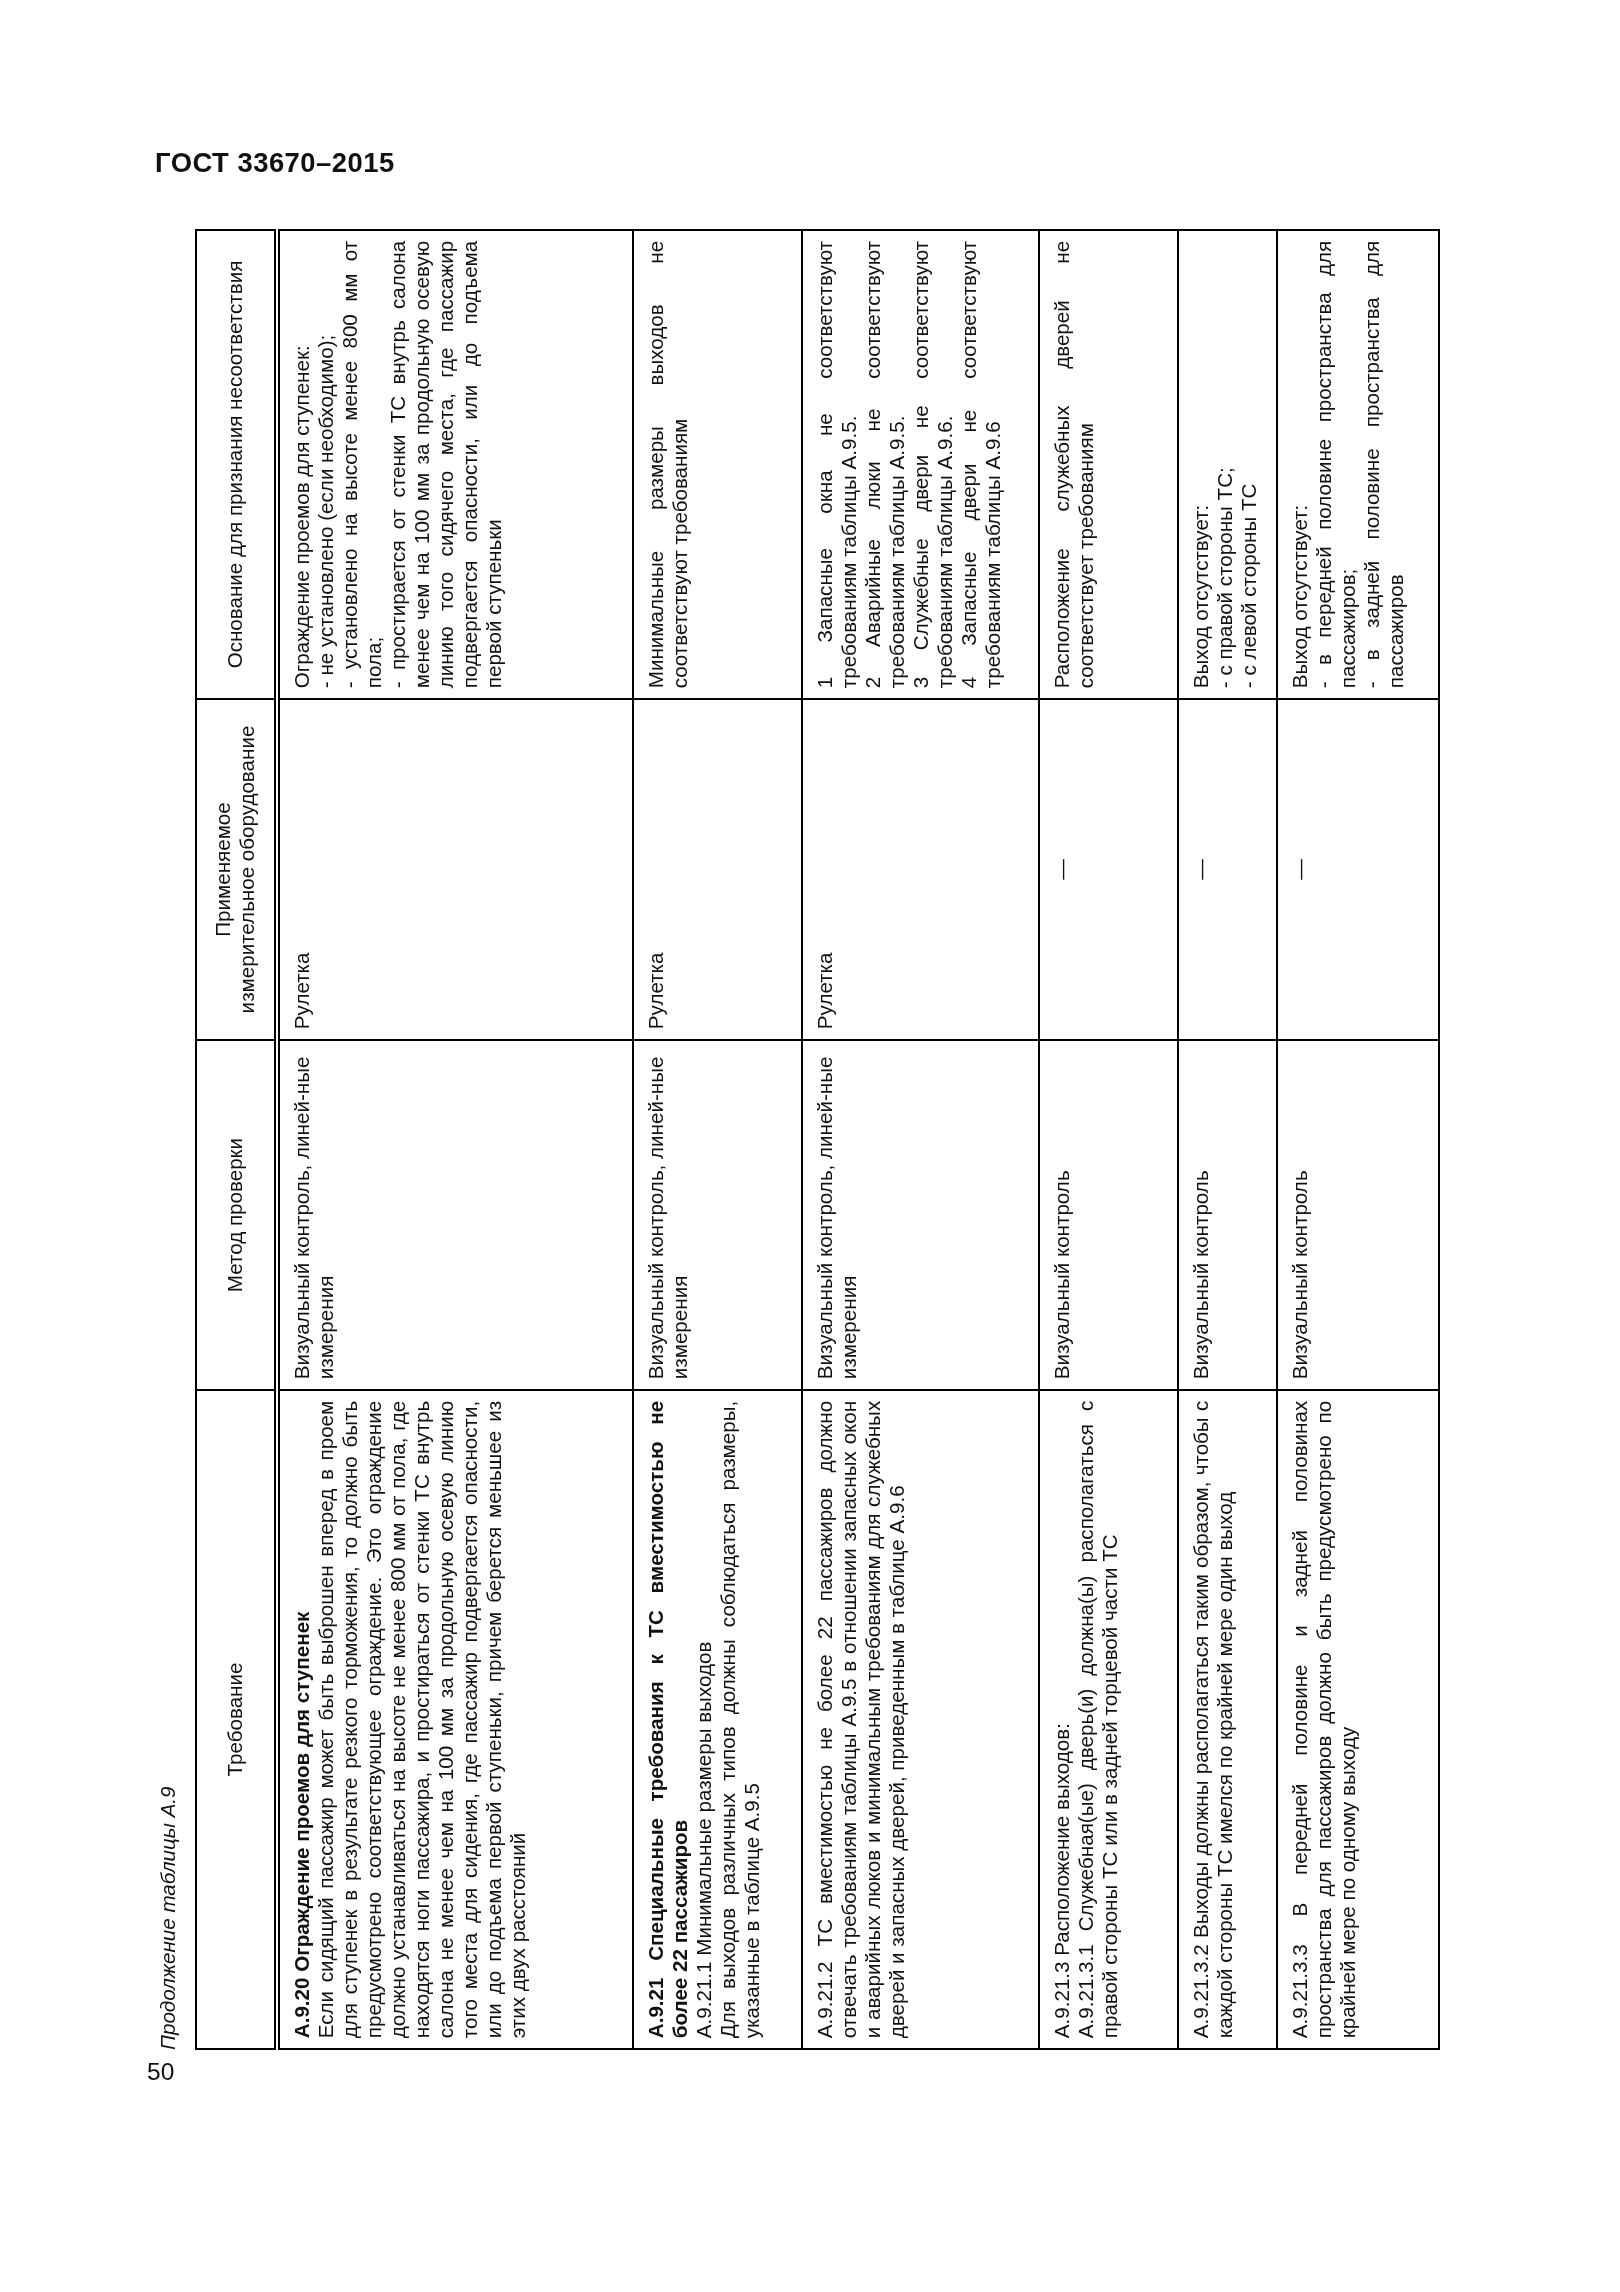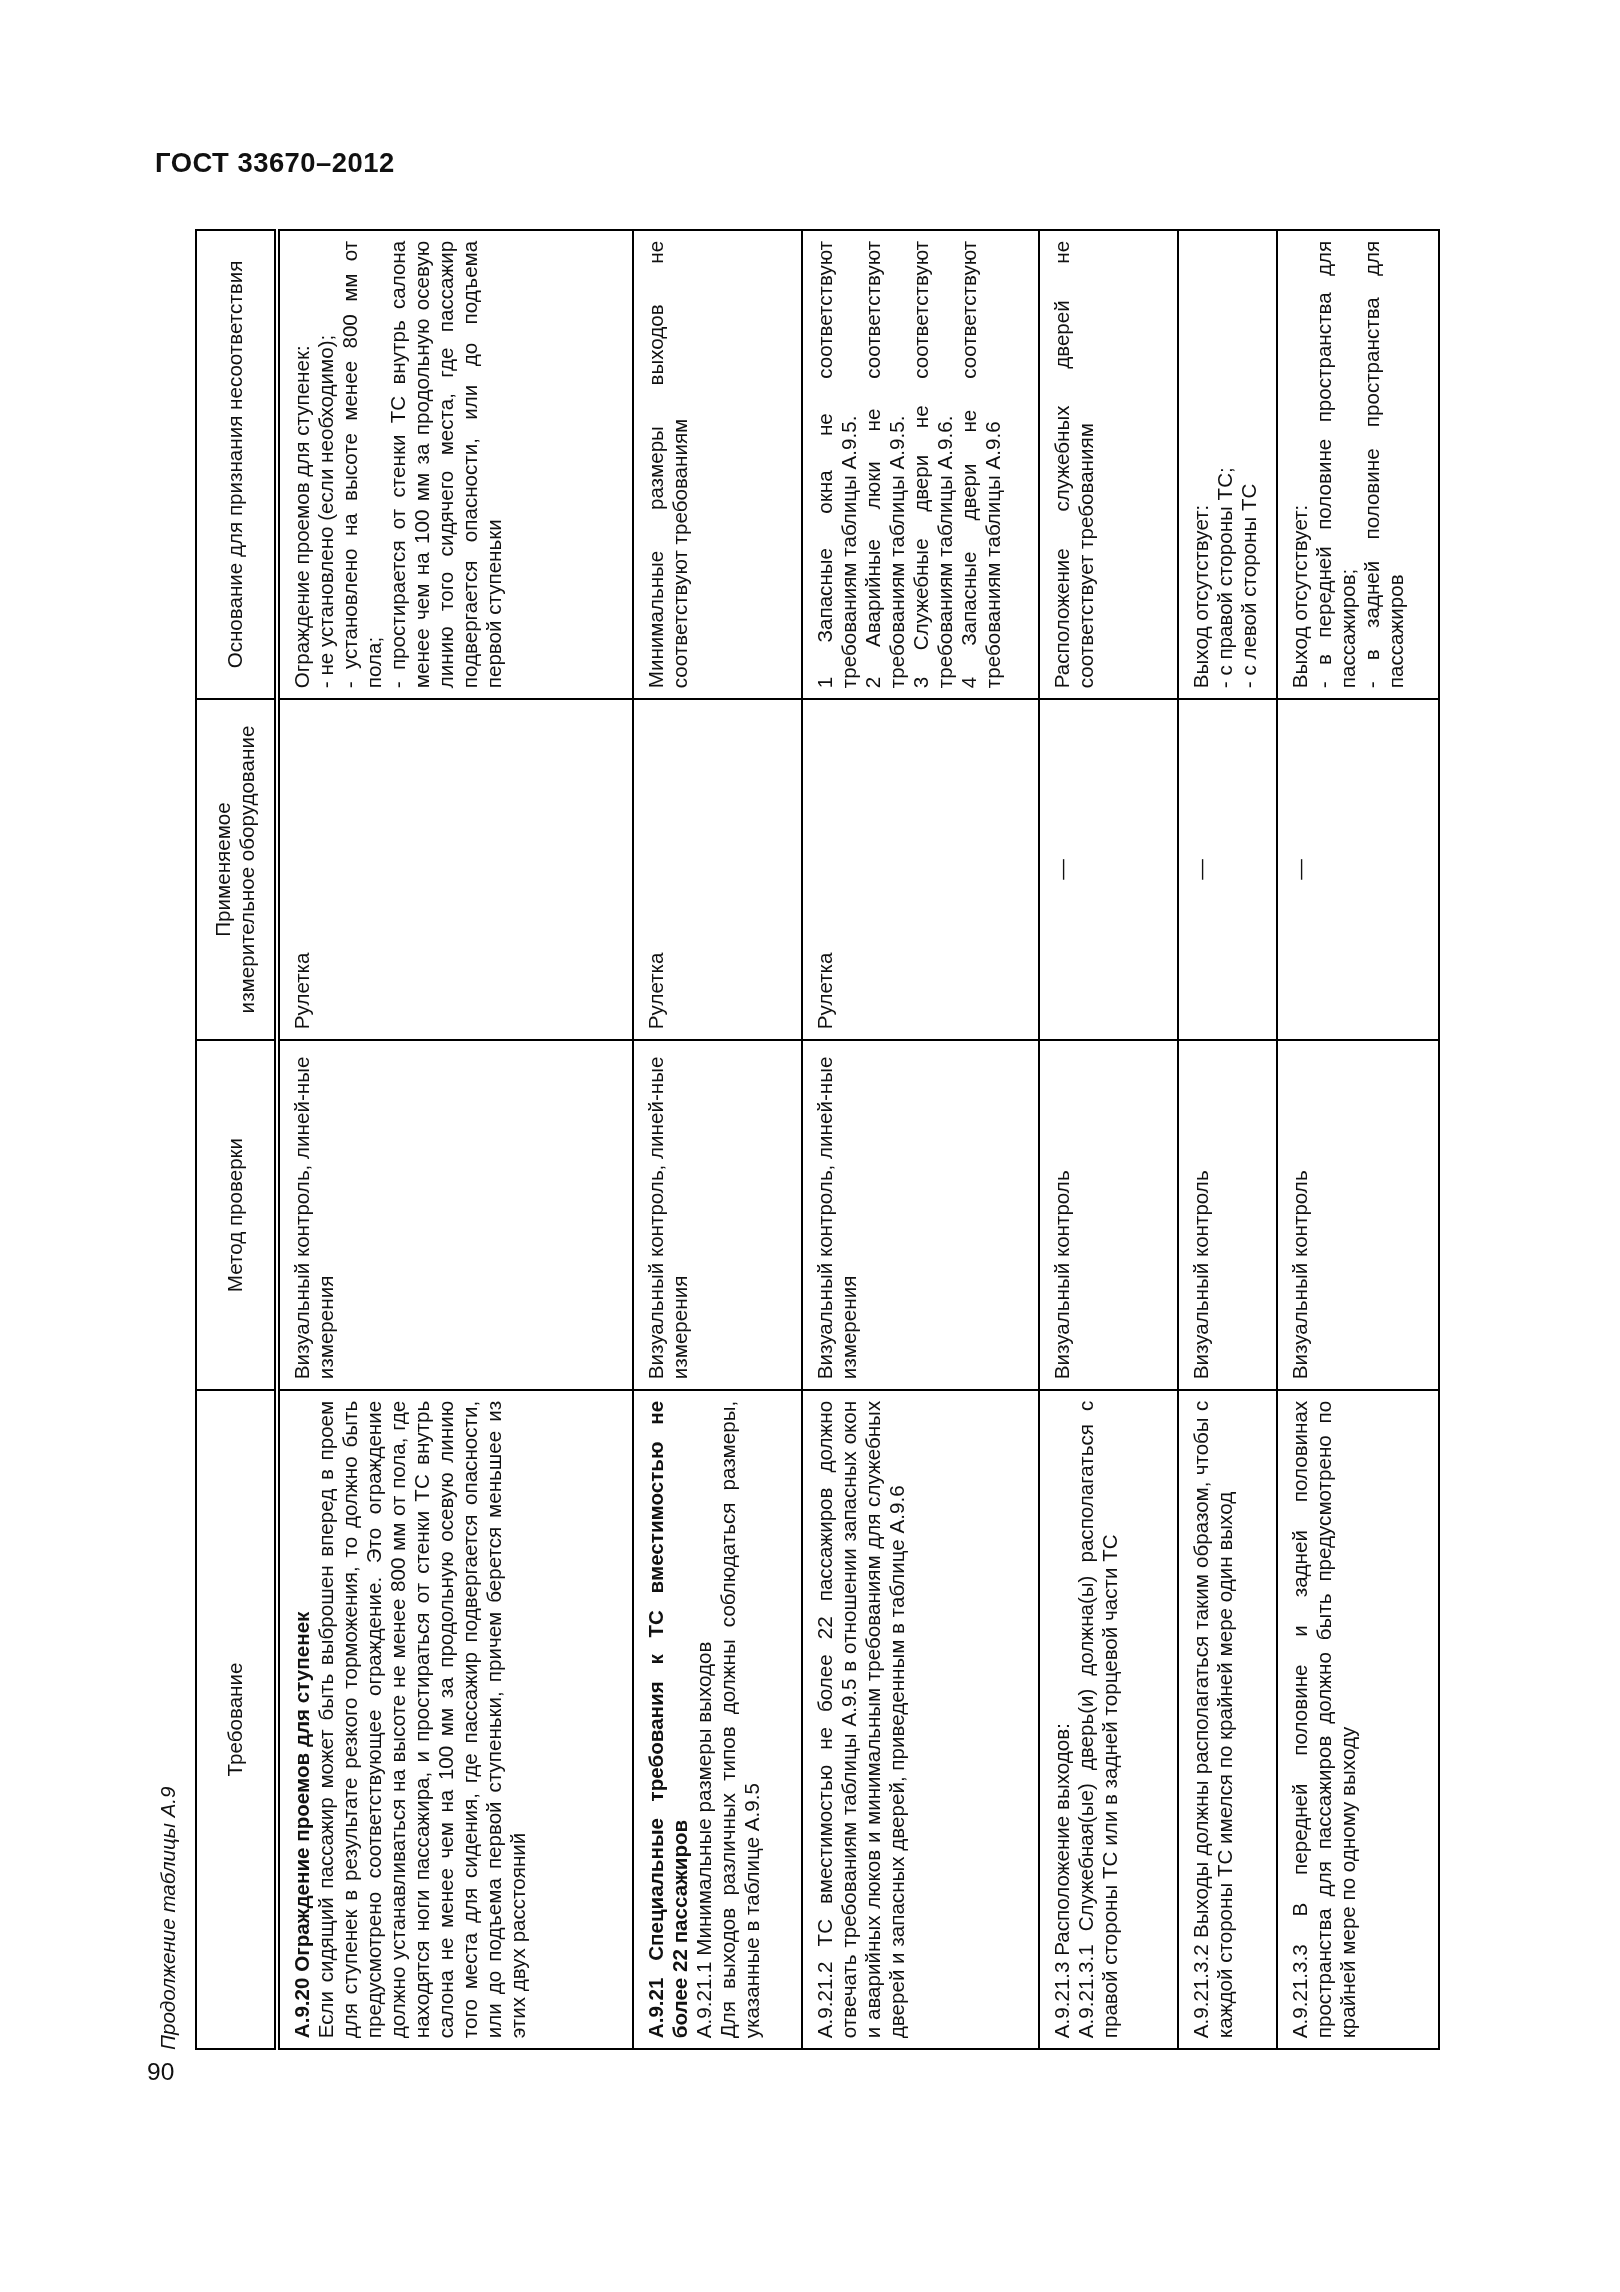--- a/index.html
+++ b/index.html
@@ -50,21 +50,21 @@
   td .blk{text-align:justify;margin:0 0 0 0;}
   td .blk.bold{font-weight:bold;}
   td .line{text-align:justify;}
   td.c-metod{text-align:left;}
   td.c-equip{text-align:left;}
   td.c-equip.dash{text-align:center;}
 </style>
 </head>
 <body>
 
-<div class="doc-header">ГОСТ 33670–2012</div>
+<div class="doc-header">ГОСТ 33670–2015</div>
 
 <div class="rotated">
   <div class="table-caption">Продолжение таблицы А.9</div>
   <table class="gost">
     <colgroup>
       <col style="width:659px">
       <col style="width:350px">
       <col style="width:341px">
       <col style="width:469px">
     </colgroup>
@@ -149,14 +149,14 @@
           <td class="c-osn">
             <div class="line">Выход отсутствует:</div>
             <div class="line">- в передней половине пространства для пассажиров;</div>
             <div class="line">- в задней половине пространства для пассажиров</div>
           </td>
         </tr>
       </tbody>
   </table>
 </div>
 
-<div class="page-number">90</div>
+<div class="page-number">50</div>
 
 
 </body></html>

